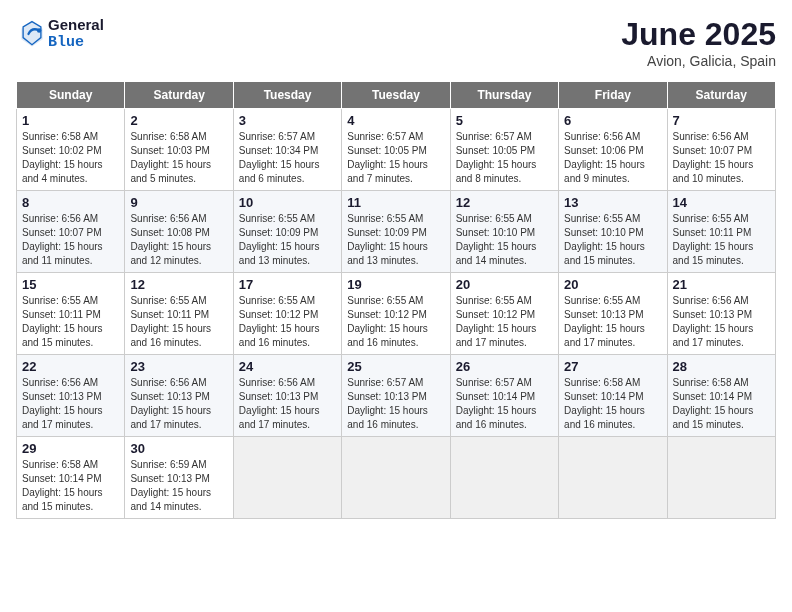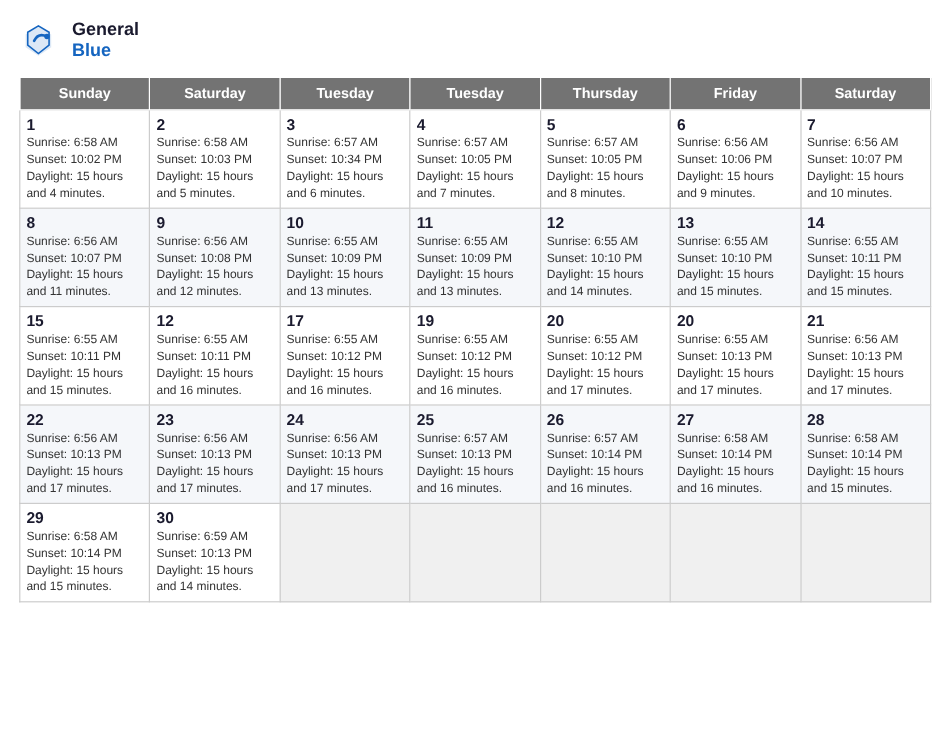--- a/index.html
+++ b/index.html
@@ -12,29 +12,29 @@
     }
     .header-area {
       display: flex;
       justify-content: space-between;
       align-items: flex-start;
       margin-bottom: 12px;
     }
     .logo {
       display: flex;
       align-items: center;
-      gap: 12px;
+      gap: 0;
     }
     .logo-text {
       font-size: 15px;
       font-weight: bold;
       color: #1a1a2e;
       line-height: 1.2;
     }
-    .logo-blue { color: #1565c0; }
+    .logo-blue { color: #1565c0; font-family: Liberation Mono, monospace; }
     .logo-icon {
       width: 32px;
       height: 32px;
     }
     .title-area {
       text-align: right;
     }
     .month-title {
       font-size: 32px;
       font-weight: bold;
@@ -94,20 +94,24 @@
       <polygon points="18,4 30,12 30,24 18,32 6,24 6,12" fill="#1565c0" opacity="0.15"></polygon>
       <polygon points="18,4 28,10 28,22 18,30 8,22 8,10" fill="none" stroke="#1565c0" stroke-width="1.5"></polygon>
       <path d="M14,18 Q18,10 26,14" stroke="#1565c0" stroke-width="2.5" fill="none" stroke-linecap="round"></path>
       <circle cx="26" cy="14" r="2.5" fill="#1565c0"></circle>
     </svg>
     <div>
       <div class="logo-text">General</div>
       <div class="logo-text logo-blue">Blue</div>
     </div>
   </div>
+  <div class="title-area">
+    <div class="month-title">June 2025</div>
+    <div class="location">Avion, Galicia, Spain</div>
+  </div>
 </div>
 
 <table class="calendar">
   <thead>
     <tr>
     <th>Sunday</th>
         <th>Saturday</th>
         <th>Tuesday</th>
         <th>Tuesday</th>
         <th>Thursday</th>

